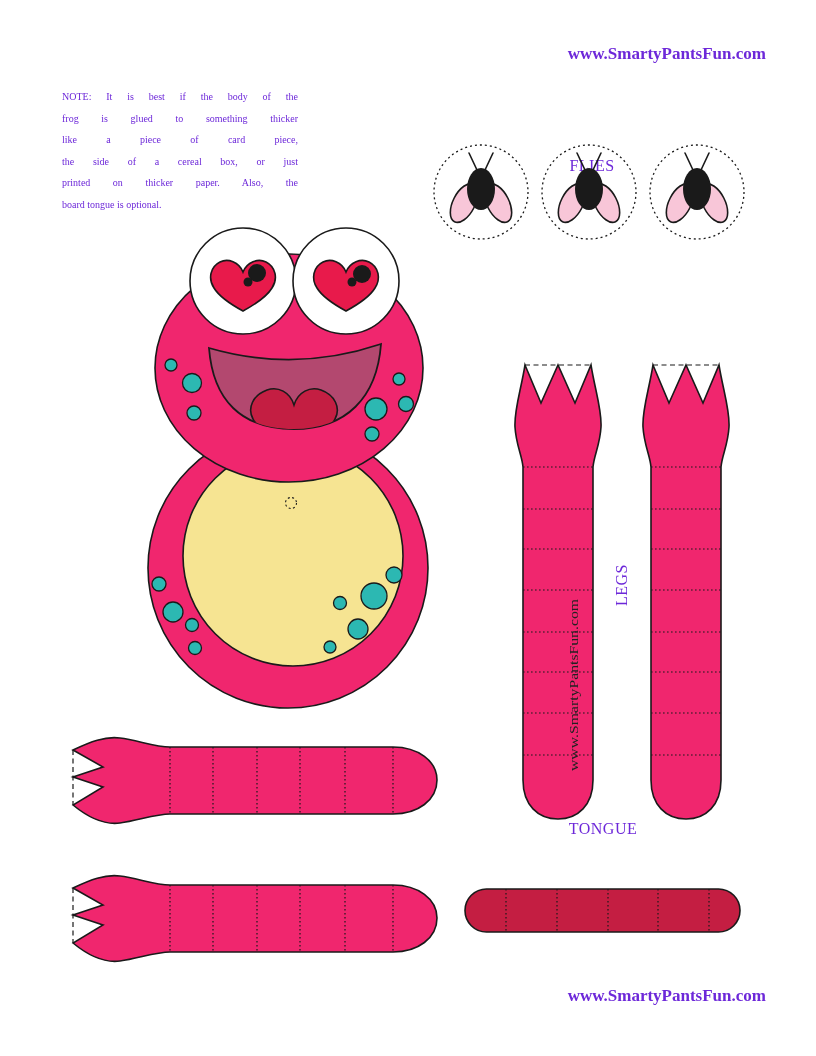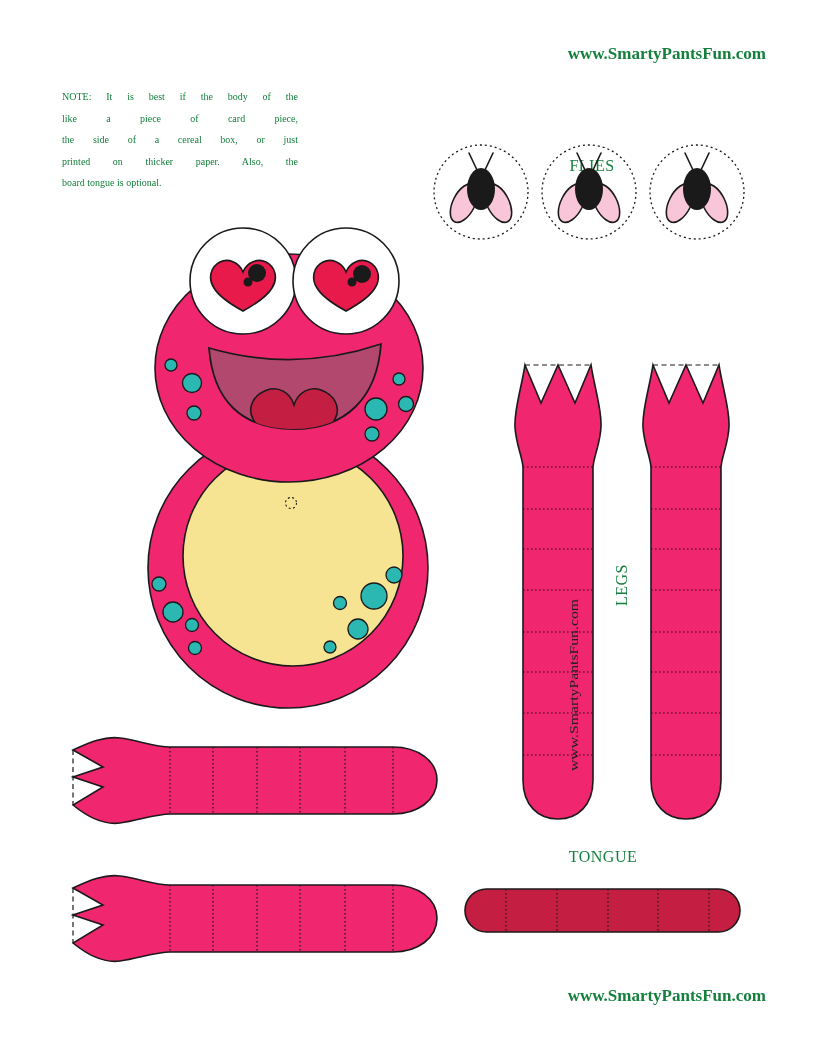--- a/index.html
+++ b/index.html
@@ -12,21 +12,21 @@
     --wing-pink:#F8C6D8;
     --ink:#1A1A1A;
   }
   *{margin:0;padding:0;box-sizing:border-box;}
   html,body{background:#ffffff;}
   .page{
     position:relative;
     width:816px;height:1056px;
     background:#ffffff;
     font-family:"Liberation Serif", serif;
-    color:#15803d;
+    color:#6d28d9;
     overflow:hidden;
   }
   .site-url{
     position:absolute;
     font-weight:bold;
     font-size:17px;
     white-space:nowrap;
   }
   .site-url.top{top:44px;right:50px;}
   .site-url.bottom{top:986px;right:50px;}
@@ -37,21 +37,21 @@
   .note-line{text-align:justify;text-align-last:justify;}
   .note-line.last{text-align:left;text-align-last:left;}
   .piece-label{
     position:absolute;
     font-size:16px;
     letter-spacing:0.5px;
     text-align:center;
   }
   .label-flies{left:542px;top:117px;width:100px;margin-top:40px;}
   .label-arms{left:218px;top:883px;width:120px;font-family:Liberation Serif, serif;}
-  .label-tongue{left:543px;top:848px;width:120px;text-align:center;}
+  .label-tongue{left:543px;top:820px;width:120px;text-align:center;}
   .label-legs{
     left:572px;top:570px;width:100px;height:30px;
     display:flex;align-items:center;justify-content:center;
     transform:rotate(-90deg);
   }
   svg{position:absolute;display:block;}
   .fly-1{left:431px;top:140px;}
   .fly-2{left:539px;top:140px;}
   .fly-3{left:647px;top:140px;}
   .frog-svg{left:140px;top:220px;}
@@ -83,20 +83,21 @@
 </style>
 </head>
 <body>
 
 <div class="page">
 
   <div class="site-url top">www.SmartyPantsFun.com</div>
 
   <div class="note-block">
     <div class="note-line">NOTE: It is best if the body of the</div>
+    <div class="note-line">frog is glued to something thicker</div>
     <div class="note-line">like a piece of card piece,</div>
     <div class="note-line">the side of a cereal box, or just</div>
     <div class="note-line">printed on thicker paper. Also, the</div>
     <div class="note-line last">board tongue is optional.</div>
   </div>
 
   <div class="piece-label label-flies">FLIES</div>
 
   <svg class="fly-1" width="100" height="100" viewBox="0 0 100 100">
     <circle class="cutline" cx="50" cy="52" r="47"></circle>

